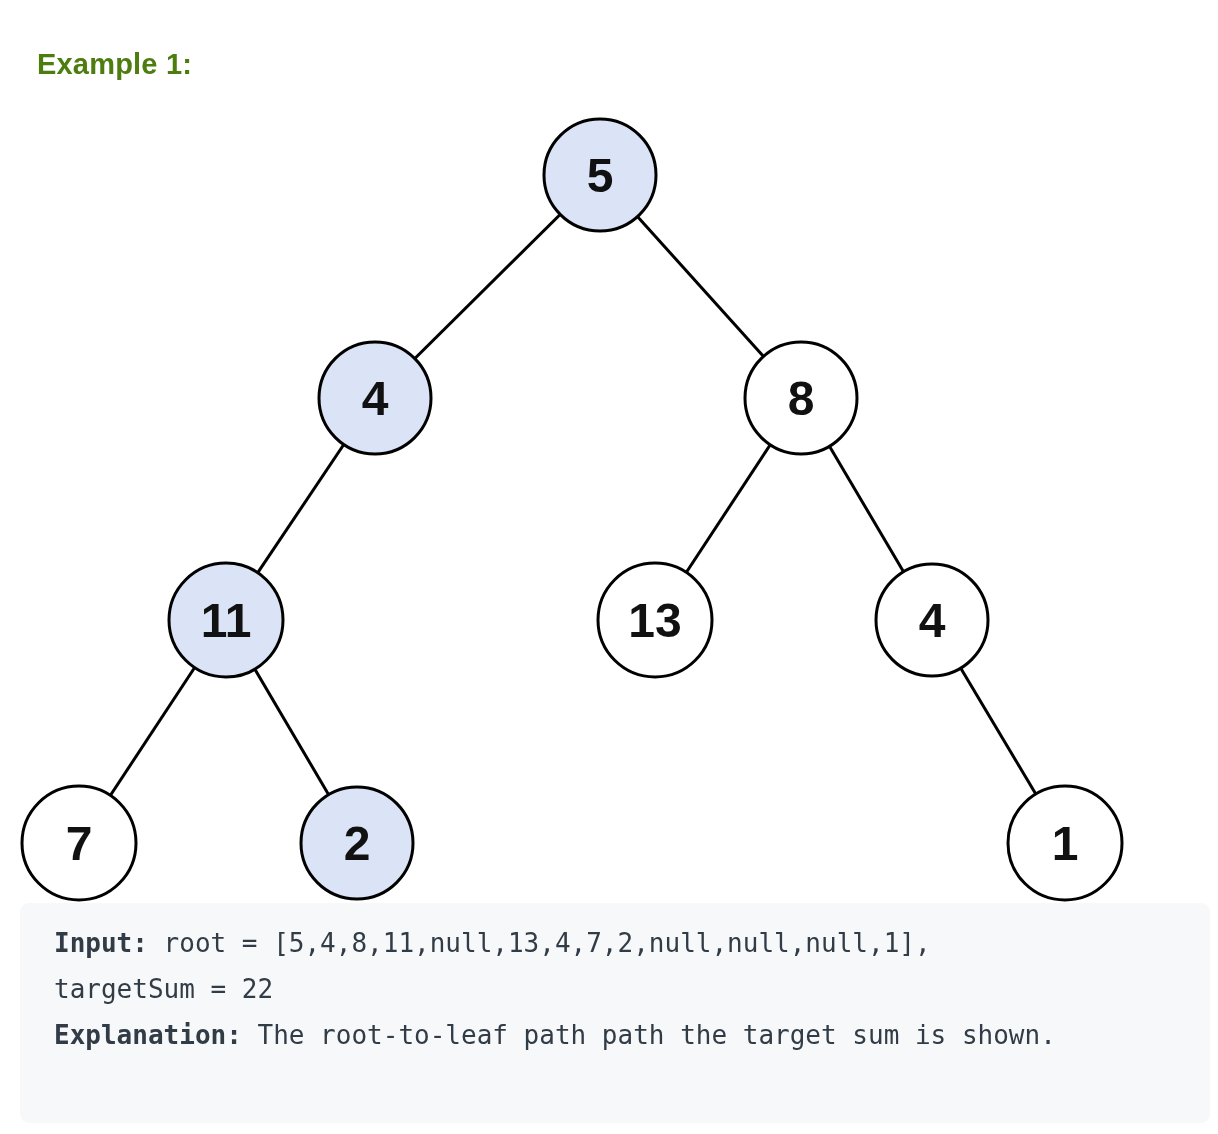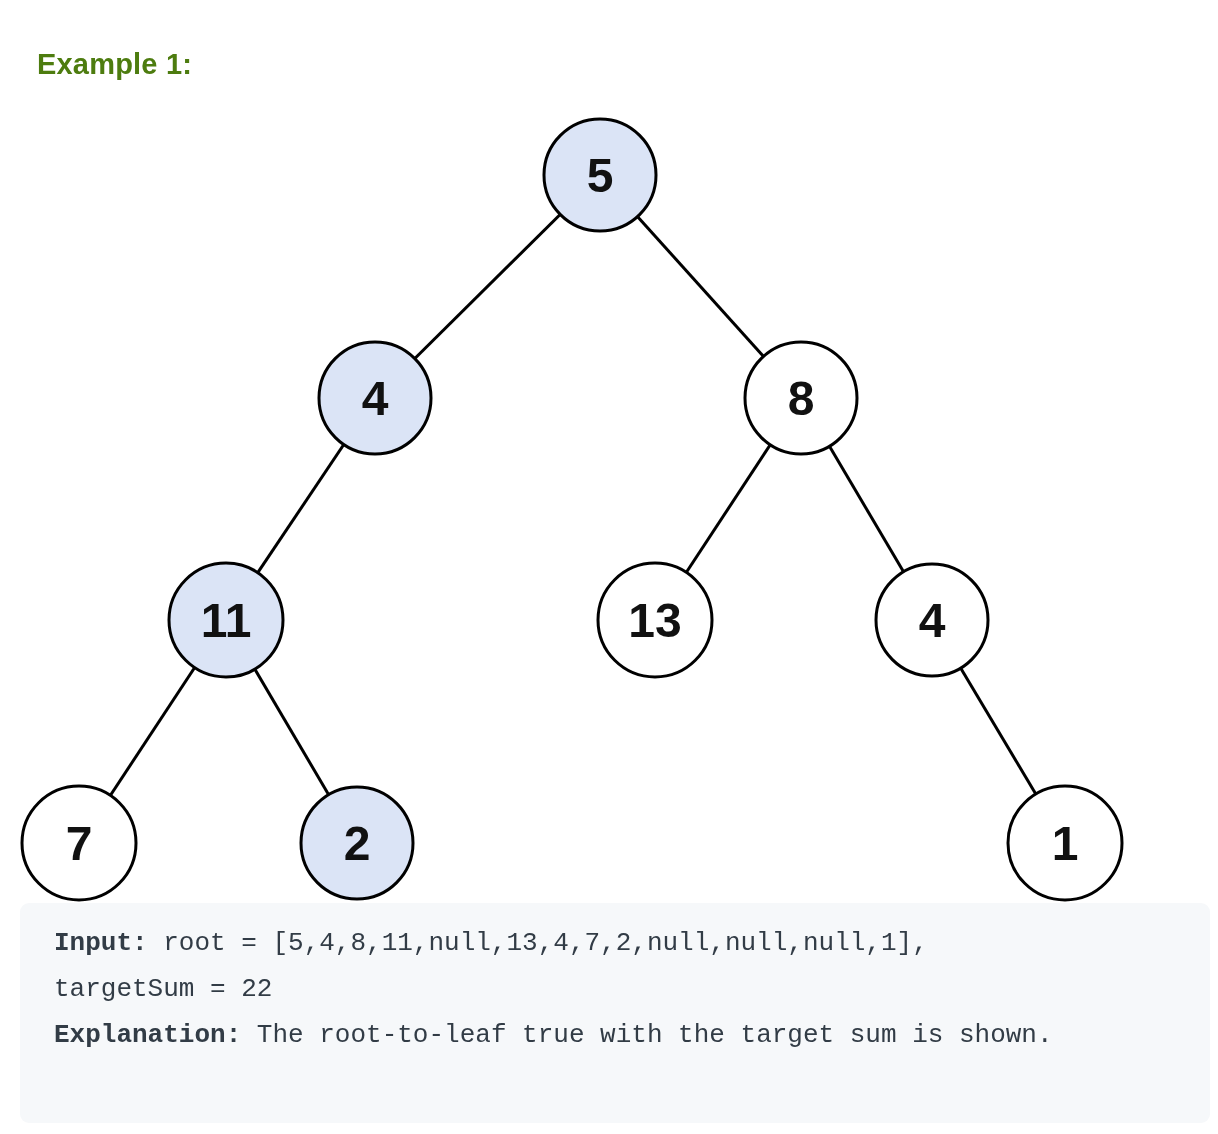--- a/index.html
+++ b/index.html
@@ -41,21 +41,20 @@
     background: #f6f8fa;
     border-radius: 9px;
     padding: 17px 34px;
     font-family: "DejaVu Sans Mono", "Liberation Mono", monospace;
     font-size: 26px;
     line-height: 46px;
     color: #323c46;
   }
   .code-line {
     white-space: pre-wrap;
-    font-family: Liberation Mono, monospace;
   }
   .code-label {
     font-weight: 700;
     white-space: pre-wrap;
   }
 </style>
 </head>
 <body>
 
 <div class="page-title">Example 1:</div>
@@ -103,14 +102,14 @@
     </g>
     <g>
       <circle cx="1065" cy="843" r="57" fill="#ffffff" stroke="#000000" stroke-width="3"></circle>
       <text x="1065" y="843" dy="0.36em" text-anchor="middle" fill="#111111" font-family="&quot;Liberation Sans&quot;, sans-serif" font-size="48" font-weight="700">1</text>
     </g>
   </svg>
 
 <div class="code-block">
   <div class="code-line"><span class="code-label">Input: </span><span>root = [5,4,8,11,null,13,4,7,2,null,null,null,1],
 targetSum = 22</span></div>
-  <div class="code-line"><span class="code-label">Explanation: </span><span>The root-to-leaf true with the target sum is shown.</span></div>
+  <div class="code-line"><span class="code-label">Explanation: </span><span>The root-to-leaf path path the target sum is shown.</span></div>
 </div>
 
 </body></html>

